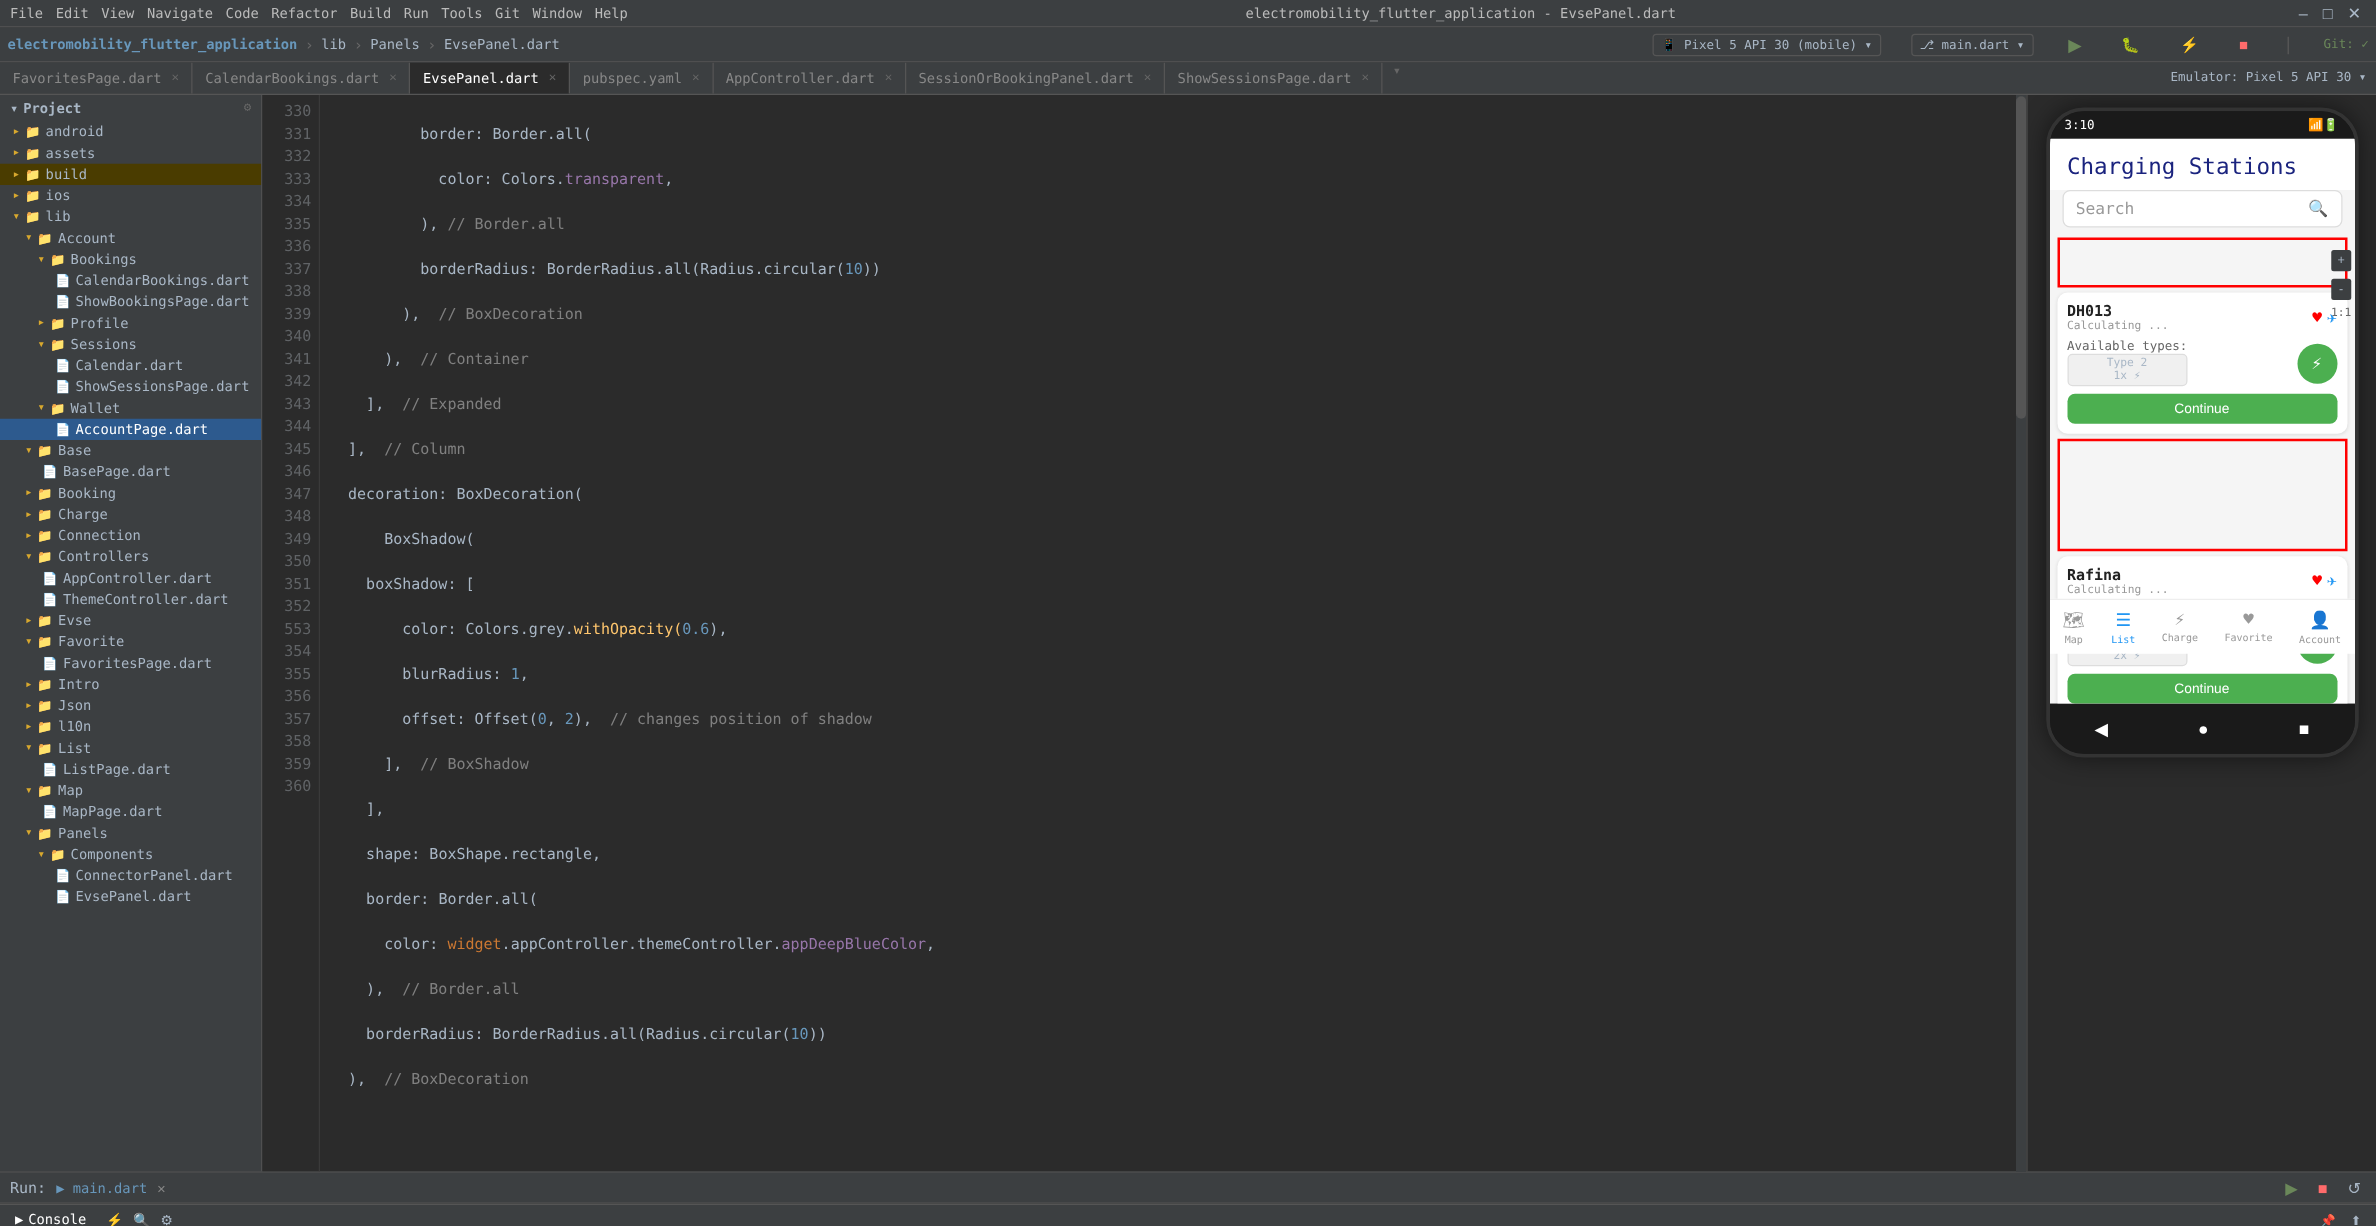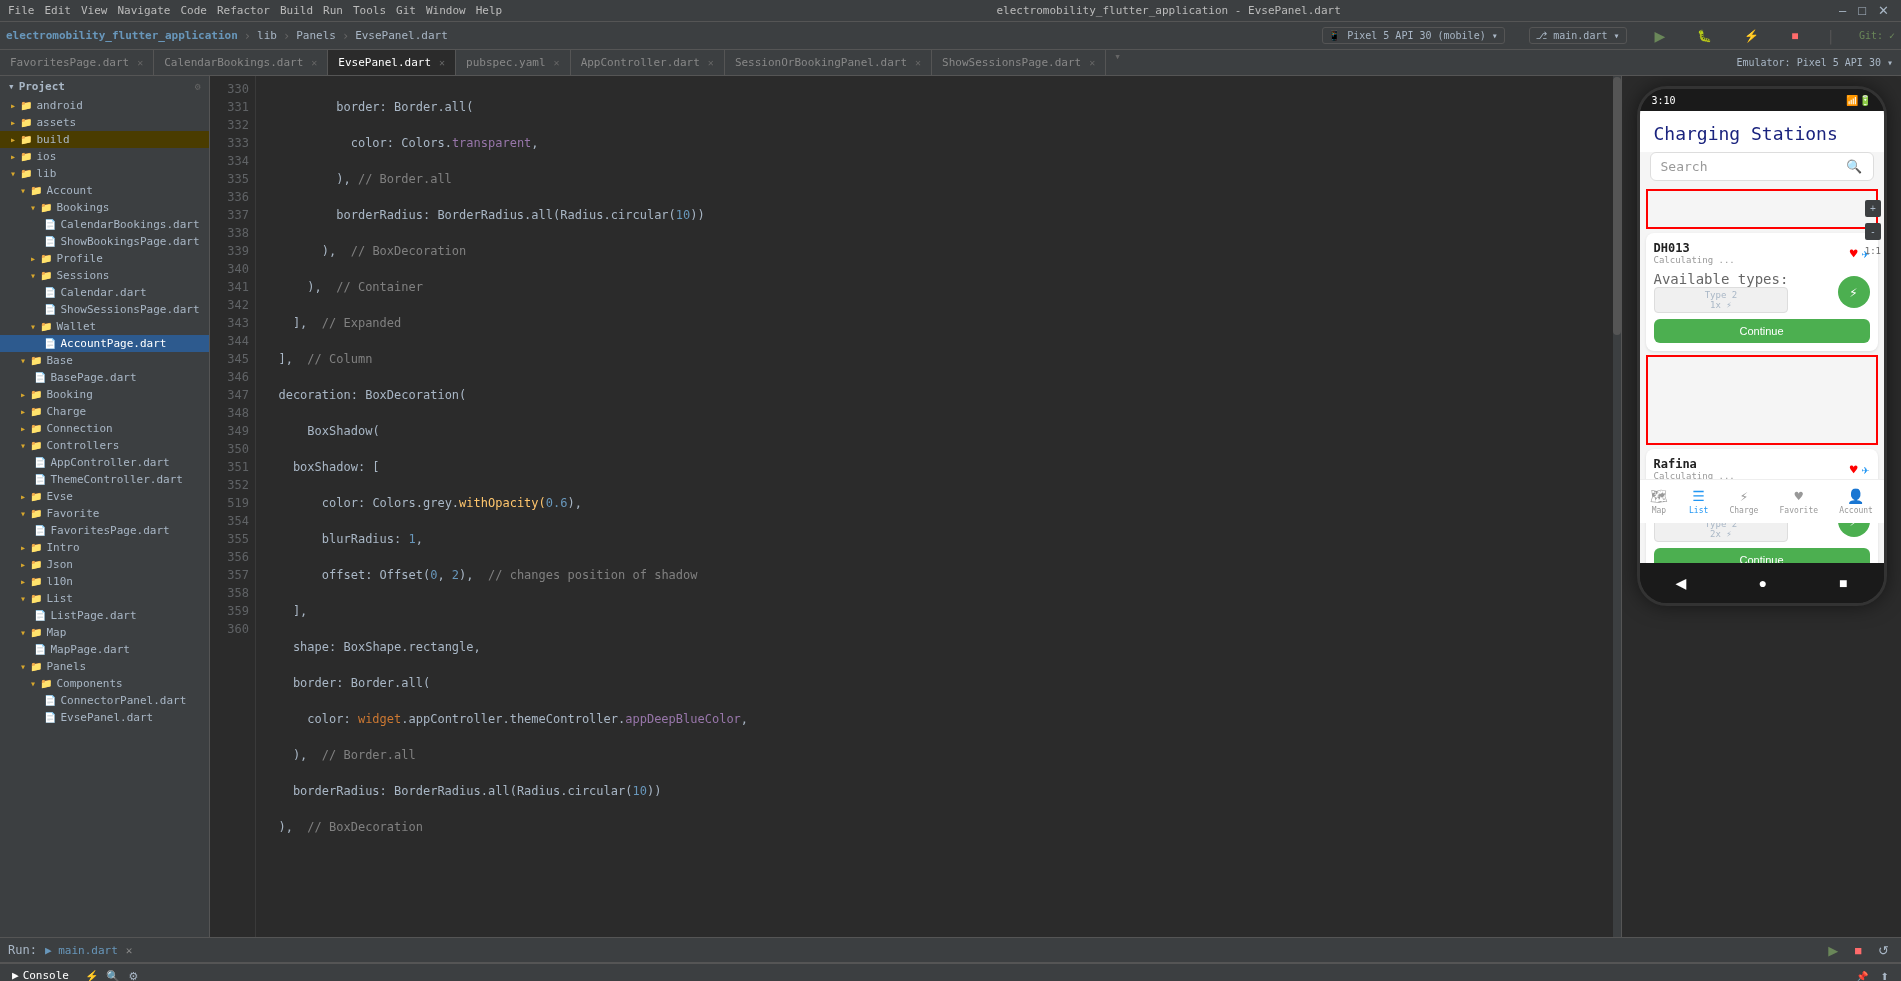--- a/index.html
+++ b/index.html
@@ -233,21 +233,21 @@
     .station-name { font-weight: bold; font-size: 12px; color: #222; }
     .station-meta { font-size: 9px; color: #999; }
     .station-icons { display: flex; gap: 4px; }
     .heart-icon { color: red; font-size: 13px; }
     .nav-icon { color: #2196F3; font-size: 13px; }
     .station-types {
       display: flex;
       align-items: center;
       justify-content: space-between;
     }
-    .available-label { font-size: 14px; color: #666; }
+    .available-label { font-size: 10px; color: #666; }
     .type-badge {
       background: #f0f0f0;
       border: 1px solid #ddd;
       border-radius: 4px;
       padding: 2px 6px;
       font-size: 9px;
       display: flex;
       flex-direction: column;
       align-items: center;
     }
@@ -673,21 +673,21 @@
           <div>343</div>
           <div>344</div>
         <div>345</div>
           <div>346</div>
           <div>347</div>
           <div>348</div>
           <div>349</div>
         <div>350</div>
           <div>351</div>
           <div>352</div>
-          <div>519</div>
+          <div>553</div>
           <div>354</div>
         <div>355</div>
           <div>356</div>
           <div>357</div>
           <div>358</div>
           <div>359</div>
         <div>360</div>
       </div>
       <div id="code-content">
 <span class="line"><span class="var2">          border: </span><span class="cls">Border.all(</span></span>
@@ -697,20 +697,21 @@
 <span class="line"><span class="var2">        ),  </span><span class="cm">// BoxDecoration</span></span>
 <span class="line"><span class="var2">      ),  </span><span class="cm">// Container</span></span>
 <span class="line"><span class="var2">    ],  </span><span class="cm">// Expanded</span></span>
 <span class="line"><span class="var2">  ],  </span><span class="cm">// Column</span></span>
 <span class="line"><span class="var2">  decoration: </span><span class="cls">BoxDecoration(</span></span>
 <span class="line"><span class="var2">      </span><span class="cls">BoxShadow(</span></span>
 <span class="line"><span class="var2">    boxShadow: [</span></span>
 <span class="line"><span class="var2">        color: </span><span class="cls">Colors</span><span class="var2">.grey.</span><span class="fn">withOpacity(</span><span class="num">0.6</span><span class="var2">),</span></span>
 <span class="line"><span class="var2">        blurRadius: </span><span class="num">1</span><span class="var2">,</span></span>
 <span class="line"><span class="var2">        offset: </span><span class="cls">Offset(</span><span class="num">0</span><span class="var2">, </span><span class="num">2</span><span class="var2">),  </span><span class="cm">// changes position of shadow</span></span>
+<span class="line"><span class="var2">      ],  </span><span class="cm">// BoxShadow</span></span>
 <span class="line"><span class="var2">    ],</span></span>
 <span class="line"><span class="var2">    shape: </span><span class="cls">BoxShape</span><span class="var2">.rectangle,</span></span>
 <span class="line"><span class="var2">    border: </span><span class="cls">Border.all(</span></span>
 <span class="line"><span class="var2">      color: </span><span class="kw">widget</span><span class="var2">.appController.themeController.</span><span class="prop">appDeepBlueColor</span><span class="var2">,</span></span>
 <span class="line"><span class="var2">    ),  </span><span class="cm">// Border.all</span></span>
 <span class="line"><span class="var2">    borderRadius: </span><span class="cls">BorderRadius.all(</span><span class="cls">Radius.circular(</span><span class="num">10</span><span class="var2">))</span></span>
 <span class="line"><span class="var2">  ),  </span><span class="cm">// BoxDecoration</span></span>
 
 
 

